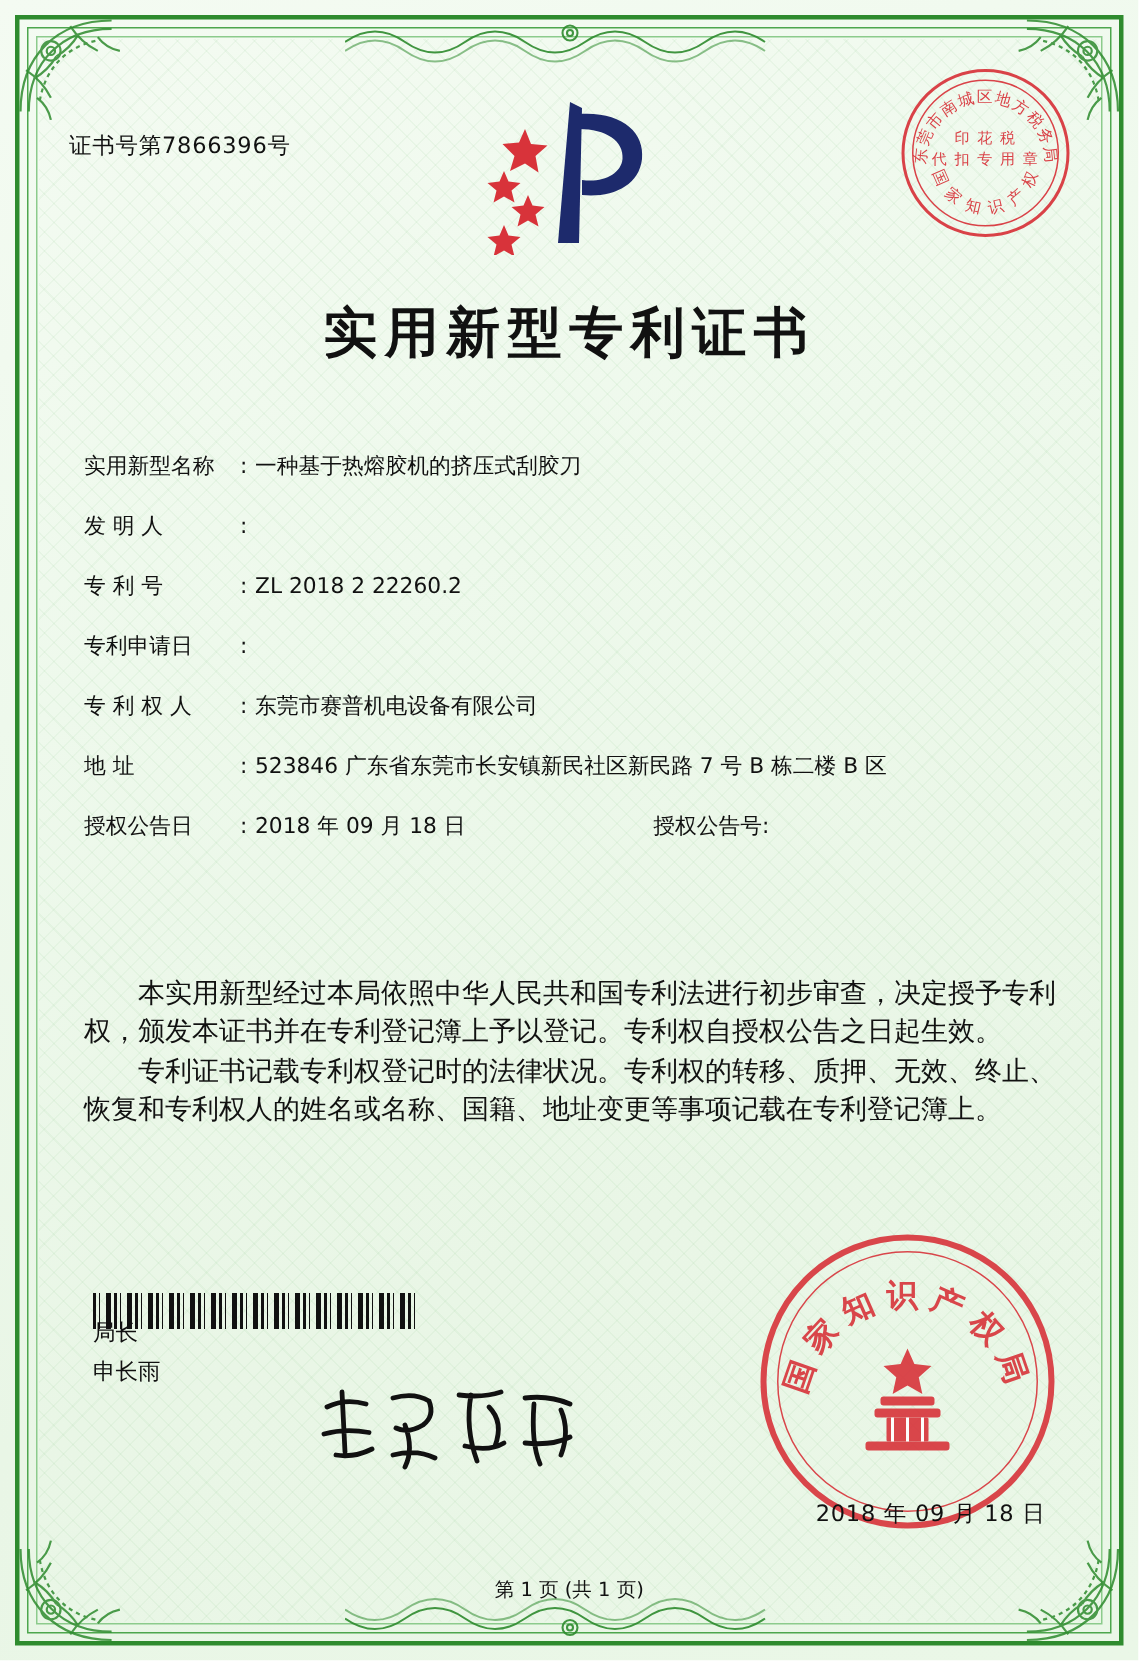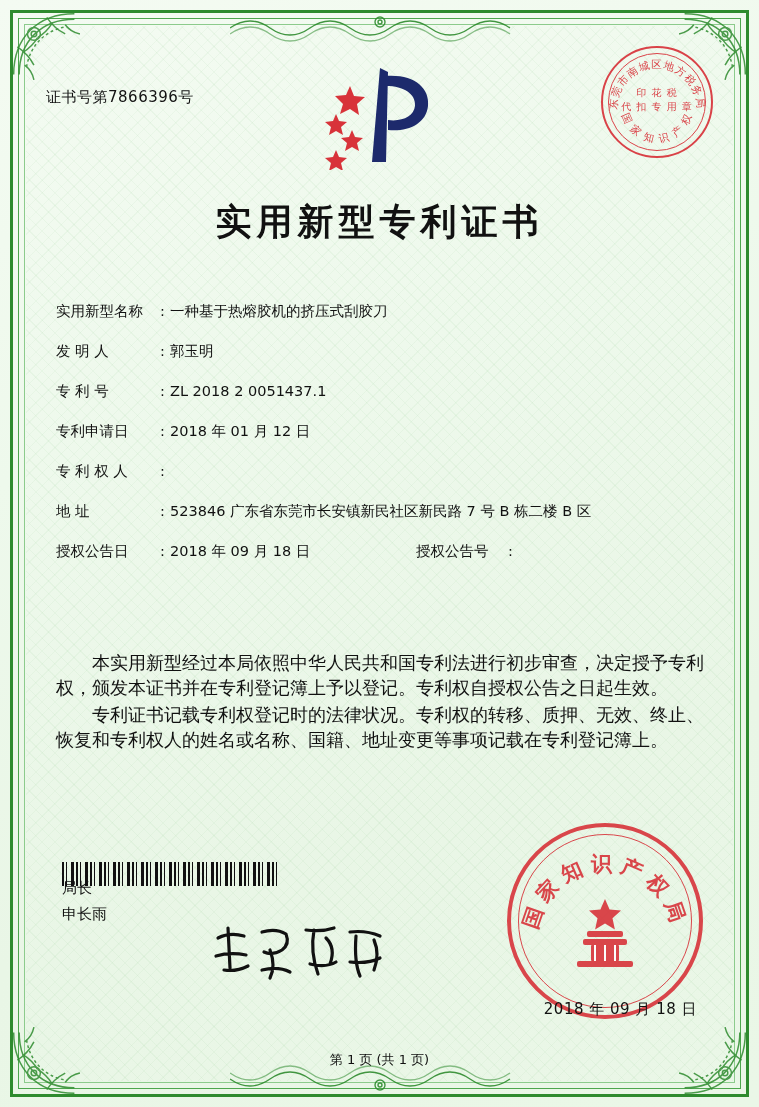--- a/index.html
+++ b/index.html
@@ -194,21 +194,21 @@
     flex: 1 1 auto;
     word-break: break-all;
   }
   .field-row.two-col .half {
     display: flex;
     align-items: flex-start;
   }
   .field-row.two-col .half.left { width: 360px; }
   .field-row.two-col .half.right { width: 288px; }
   .field-row.two-col .half .field-label { width: 104px; }
-  .field-row.two-col .half.right .field-label { width: 92px; }
+  .field-row.two-col .half.right .field-label { width: 92px; text-align: right; }
 
   
   .body-text {
     position: absolute;
     left: 56px;
     top: 650px;
     width: 648px;
     font-size: 18px;
     color: #111;
     line-height: 25px;
@@ -428,38 +428,37 @@
 
       <div class="field-row">
         <div class="field-label">实用新型名称</div>
         <div class="field-colon">:</div>
         <div class="field-value">一种基于热熔胶机的挤压式刮胶刀</div>
       </div>
 
       <div class="field-row">
         <div class="field-label">发 明 人</div>
         <div class="field-colon">:</div>
-        <div class="field-value">郭玉明</div>
       </div>
 
       <div class="field-row">
         <div class="field-label">专 利 号</div>
         <div class="field-colon">:</div>
-        <div class="field-value">ZL 2018 2 0051437.1</div>
+        <div class="field-value">ZL 2018 2 22260.2</div>
       </div>
 
       <div class="field-row">
         <div class="field-label">专利申请日</div>
         <div class="field-colon">:</div>
-        <div class="field-value">2018 年 01 月 12 日</div>
       </div>
 
       <div class="field-row">
         <div class="field-label">专 利 权 人</div>
         <div class="field-colon">:</div>
+        <div class="field-value">东莞市赛普机电设备有限公司</div>
       </div>
 
       <div class="field-row">
         <div class="field-label">地 址</div>
         <div class="field-colon">:</div>
         <div class="field-value">523846 广东省东莞市长安镇新民社区新民路 7 号 B 栋二楼 B 区</div>
       </div>
 
       <div class="field-row two-col">
         <div class="half left">

